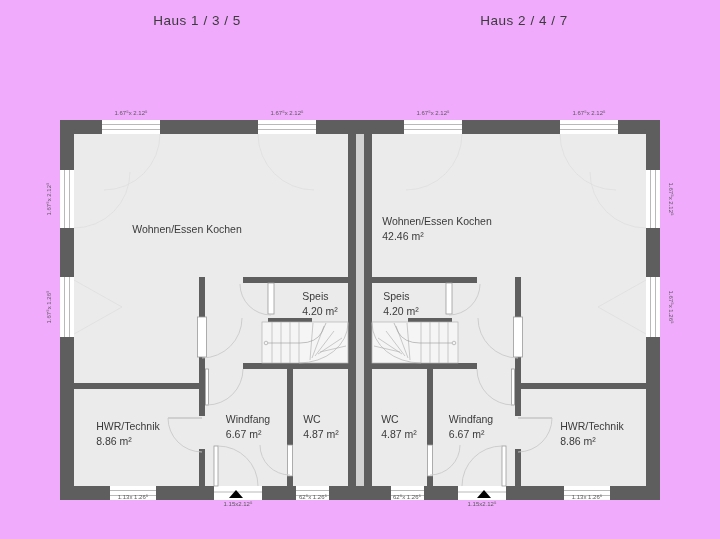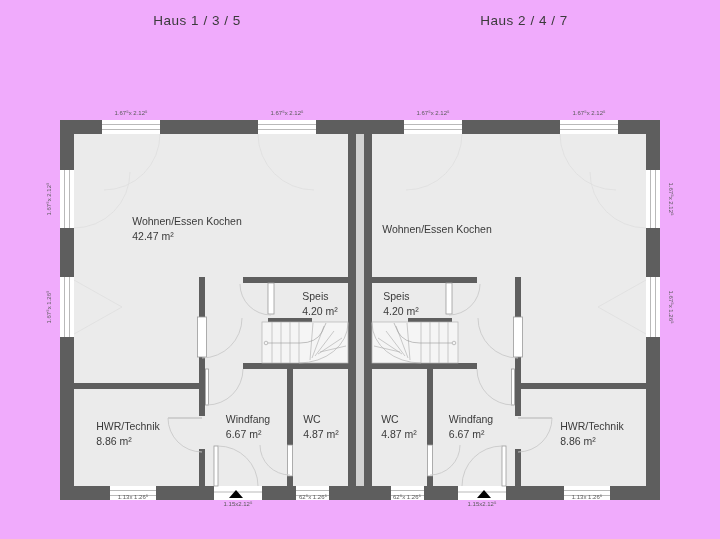--- a/index.html
+++ b/index.html
@@ -151,41 +151,41 @@
       <circle class="walk" cx="454" cy="343" r="1.8"></circle>
       <path class="walk" d="M452 343 H420 Q404 343 398 332 L394 323"></path>
     </g>
 
     <polygon class="tri" points="229,498 243,498 236,490"></polygon>
     <polygon class="tri" points="477,498 491,498 484,490"></polygon>
   </svg>
 
   <div class="room-label" style="left:187px;top:229px;">
     <div>Wohnen/Essen Kochen</div>
-    <div>42.47 m²</div>
   </div>
   <div class="room-label" style="left:320px;top:304px;">
     <div>Speis</div>
     <div>4.20 m²</div>
   </div>
   <div class="room-label" style="left:128px;top:434px;">
     <div>HWR/Technik</div>
     <div>8.86 m²</div>
   </div>
   <div class="room-label" style="left:248px;top:427px;">
     <div>Windfang</div>
     <div>6.67 m²</div>
   </div>
   <div class="room-label" style="left:321px;top:427px;">
     <div>WC</div>
     <div>4.87 m²</div>
   </div>
 
   <div class="room-label" style="left:437px;top:229px;">
     <div>Wohnen/Essen Kochen</div>
+    <div>42.46 m²</div>
   </div>
   <div class="room-label" style="left:401px;top:304px;">
     <div>Speis</div>
     <div>4.20 m²</div>
   </div>
   <div class="room-label" style="left:399px;top:427px;">
     <div>WC</div>
     <div>4.87 m²</div>
   </div>
   <div class="room-label" style="left:471px;top:427px;">

